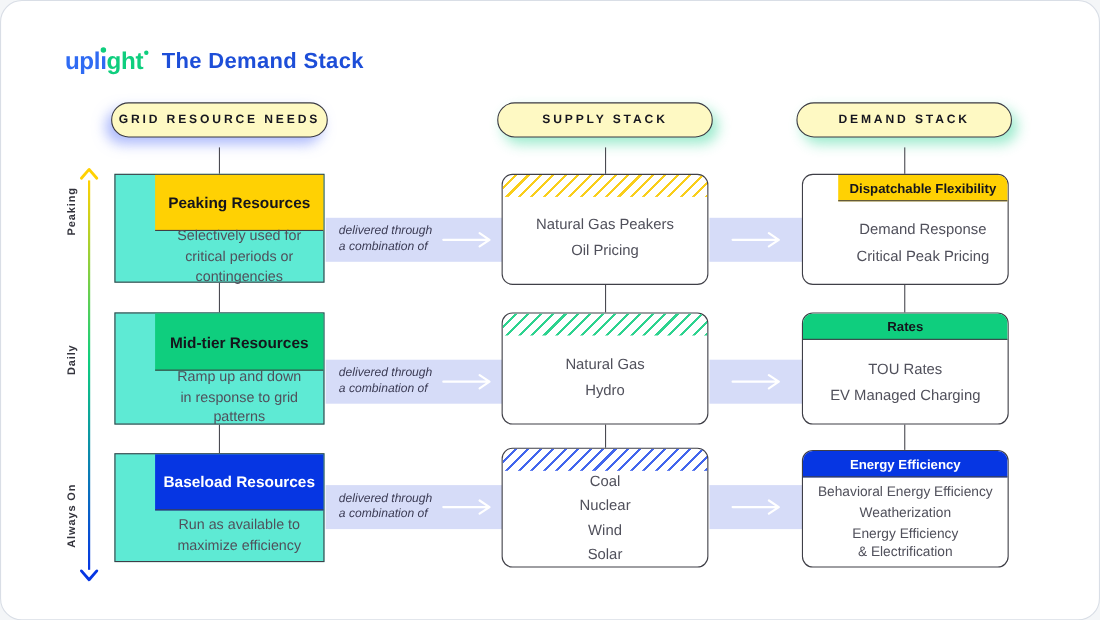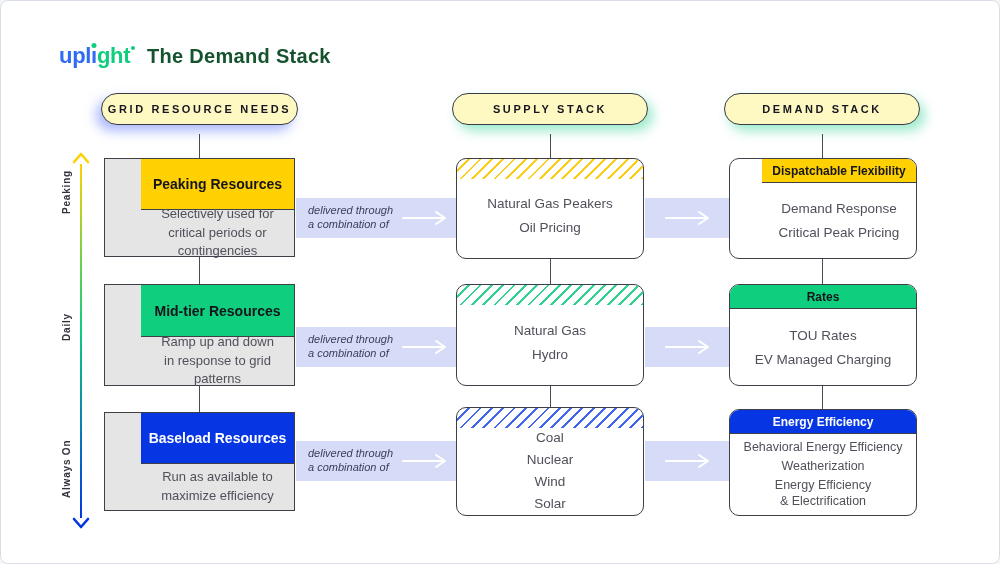--- a/index.html
+++ b/index.html
@@ -1,36 +1,36 @@
 <!DOCTYPE html>
 <html><head>
 <meta charset="utf-8">
 <style>
   * { margin:0; padding:0; box-sizing:border-box; }
   html,body { background:#f4f6f8; }
   body { font-family:"Liberation Sans", sans-serif; }
 
   .canvas {
     position:relative; width:1000px; height:564px;
-    background:#ffffff; border:1px solid #d9dee6; border-radius:8px;
+    background:#ffffff; border:1px solid #d9dee6; border-radius:20px;
     overflow:hidden;
   }
 
   
   .logo { position:absolute; left:58px; top:42px; font-size:22px; font-weight:800;
           letter-spacing:-0.3px; white-space:nowrap; }
   .lg-blue { color:#2f6bf3; }
   .lg-green { color:#0fce7e; }
   .logo-i { position:relative; color:#2f6bf3; }
   .logo-i::after { content:""; position:absolute; top:0px; left:50%; transform:translateX(-50%);
                    width:5px; height:5px; border-radius:50%; background:#0fce7e; }
   .logo-spark { display:inline-block; width:4px; height:4px; border-radius:50%;
                 background:#0fce7e; margin-left:1px; transform:translateY(-13px); }
   .page-title { position:absolute; left:146px; top:44px; font-size:20px; font-weight:700;
-                color:#14532d; letter-spacing:.3px; }
+                color:#1d4ed8; letter-spacing:.3px; }
 
   
   .pill { position:absolute; top:92px; height:32px; background:#fef9c3;
           border:1px solid #3a3a44; border-radius:21px;
           display:flex; align-items:center; justify-content:center;
           font-size:11px; font-weight:700; letter-spacing:2.6px; color:#16161f; }
   .pill-grid   { left:100px; width:197px; box-shadow:-5px 6px 12px rgba(105,130,250,.55); }
   .pill-supply { left:451px; width:196px; box-shadow:5px 6px 12px rgba(35,210,145,.45); }
   .pill-demand { left:723px; width:196px; box-shadow:5px 6px 12px rgba(35,210,145,.45); }
 
@@ -41,21 +41,21 @@
   .band { position:absolute; height:40px; background:#d6dcf8; display:flex;
           align-items:center; }
   .band-left  { left:295px; width:161px; justify-content:space-between;
                 padding:0 8px 0 12px; }
   .band-right { left:644px; width:85px; justify-content:center; }
   .band-lines { font-size:11px; font-style:italic; font-weight:500; color:#3c3c55;
                 line-height:1.25; }
   .flow-arrow { flex:0 0 auto; }
 
   
-  .need-box { position:absolute; left:103px; width:191px; background:#e5e5e5;
+  .need-box { position:absolute; left:103px; width:191px; background:#5eead4;
               border:1px solid #3f3f47;padding-left:36px; }
   .need-hdr { display:flex; align-items:center; justify-content:center;
               font-size:14px; font-weight:700; border-bottom:1px solid #3f3f47; }
   .need-body { display:flex; align-items:center; justify-content:center;
                text-align:center; font-size:13px; color:#50505b; line-height:1.45;
                padding:0 14px; }
 
   .hdr-yellow { background:#ffd103; color:#15151c; }
   .hdr-green  { background:#0fce7e; color:#15151c; }
   .hdr-blue   { background:#0636e3; color:#ffffff; }

